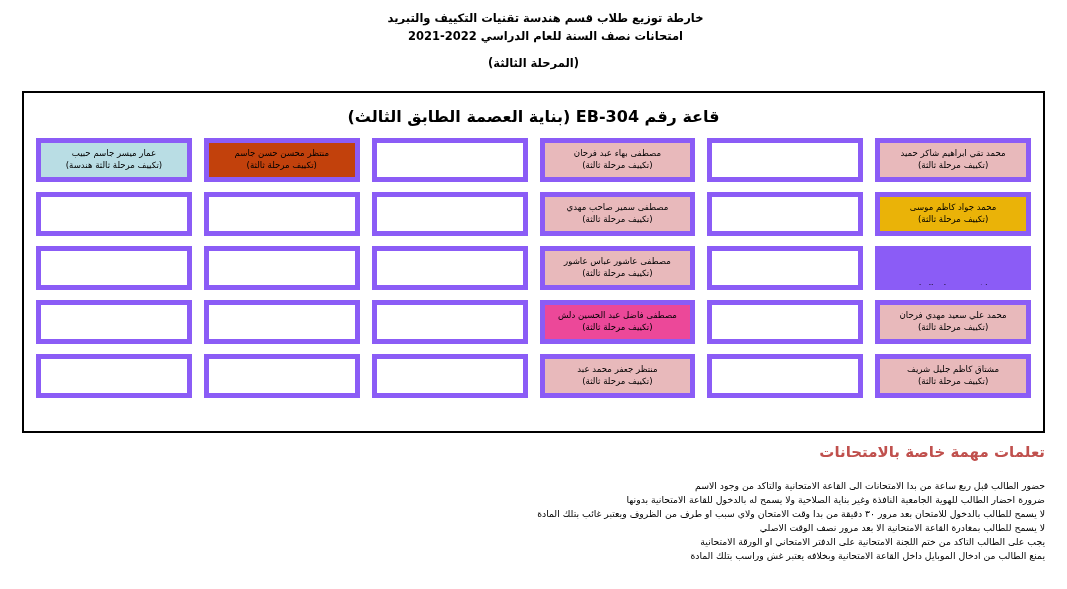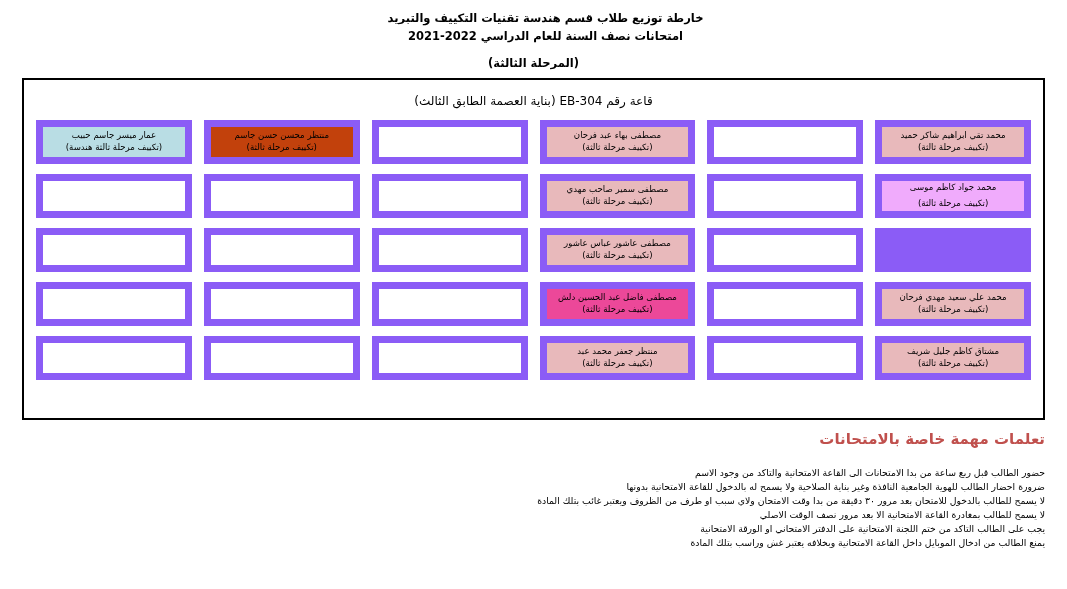--- a/index.html
+++ b/index.html
@@ -33,55 +33,55 @@
     font-weight: bold;
     color: #000;
     direction: rtl;
     padding-left: 24px;
   }
   .stage-line {
     text-align: center;
     font-size: 11.5px;
     font-weight: bold;
     margin-top: 10px;
-    margin-bottom: 8px;
+    margin-bottom: 21px;
   }
 
   
   .hall-box {
     margin: 0 22px;
     border: 2px solid #000;
     box-sizing: border-box;
     padding: 8px 0 10px 0;
     height: 342px;
   }
   .hall-title {
     text-align: center;
-    font-size: 12px;
-    font-weight: normal;
+    font-size: 16px;
+    font-weight: bold;
     margin: 6px 0 12px 0;
     direction: rtl;
   }
 
   .grid {
     display: flex;
     flex-direction: column;
     gap: 10px;
     padding: 0 12px;
   }
   .row {
     display: flex;
     flex-direction: row;
     justify-content: space-between;
     gap: 12px;
   }
   .seat {
     flex: 1 1 0;
     height: 44px;
-    border: 7px solid #8b5cf6;
+    border: 5px solid #8b5cf6;
     box-sizing: border-box;
     display: flex;
     flex-direction: column;
     align-items: center;
     justify-content: center;
     text-align: center;
     font-size: 8.6px;
     line-height: 1.35;
     padding: 1px 2px;
     overflow: hidden;
@@ -154,21 +154,21 @@
           <div class="seat pink" style="background: #c2410c;">
             <div class="name">منتظر محسن حسن جاسم</div>
             <div class="dept">(تكييف مرحلة ثالثة)</div>
           </div>
           <div class="seat blue" style="background: rgb(185, 221, 228);">
             <div class="name">عمار ميسر جاسم حبيب</div>
             <div class="dept">(تكييف مرحلة ثالثة هندسة)</div>
           </div>
         </div>
         <div class="row">
-          <div class="seat pink" style="background: #f0abfc; justify-content: space-between;">
+          <div class="seat pink" style="background: #eab308;">
             <div class="name">محمد جواد كاظم موسى</div>
             <div class="dept">(تكييف مرحلة ثالثة)</div>
           </div>
           <div class="seat empty" style="background: rgb(255, 255, 255);"></div>
           <div class="seat pink" style="background: rgb(232, 185, 187);">
             <div class="name">مصطفى سمير صاحب مهدي</div>
             <div class="dept">(تكييف مرحلة ثالثة)</div>
           </div>
           <div class="seat empty" style="background: rgb(255, 255, 255);"></div>
           <div class="seat empty" style="background: rgb(255, 255, 255);"></div>

